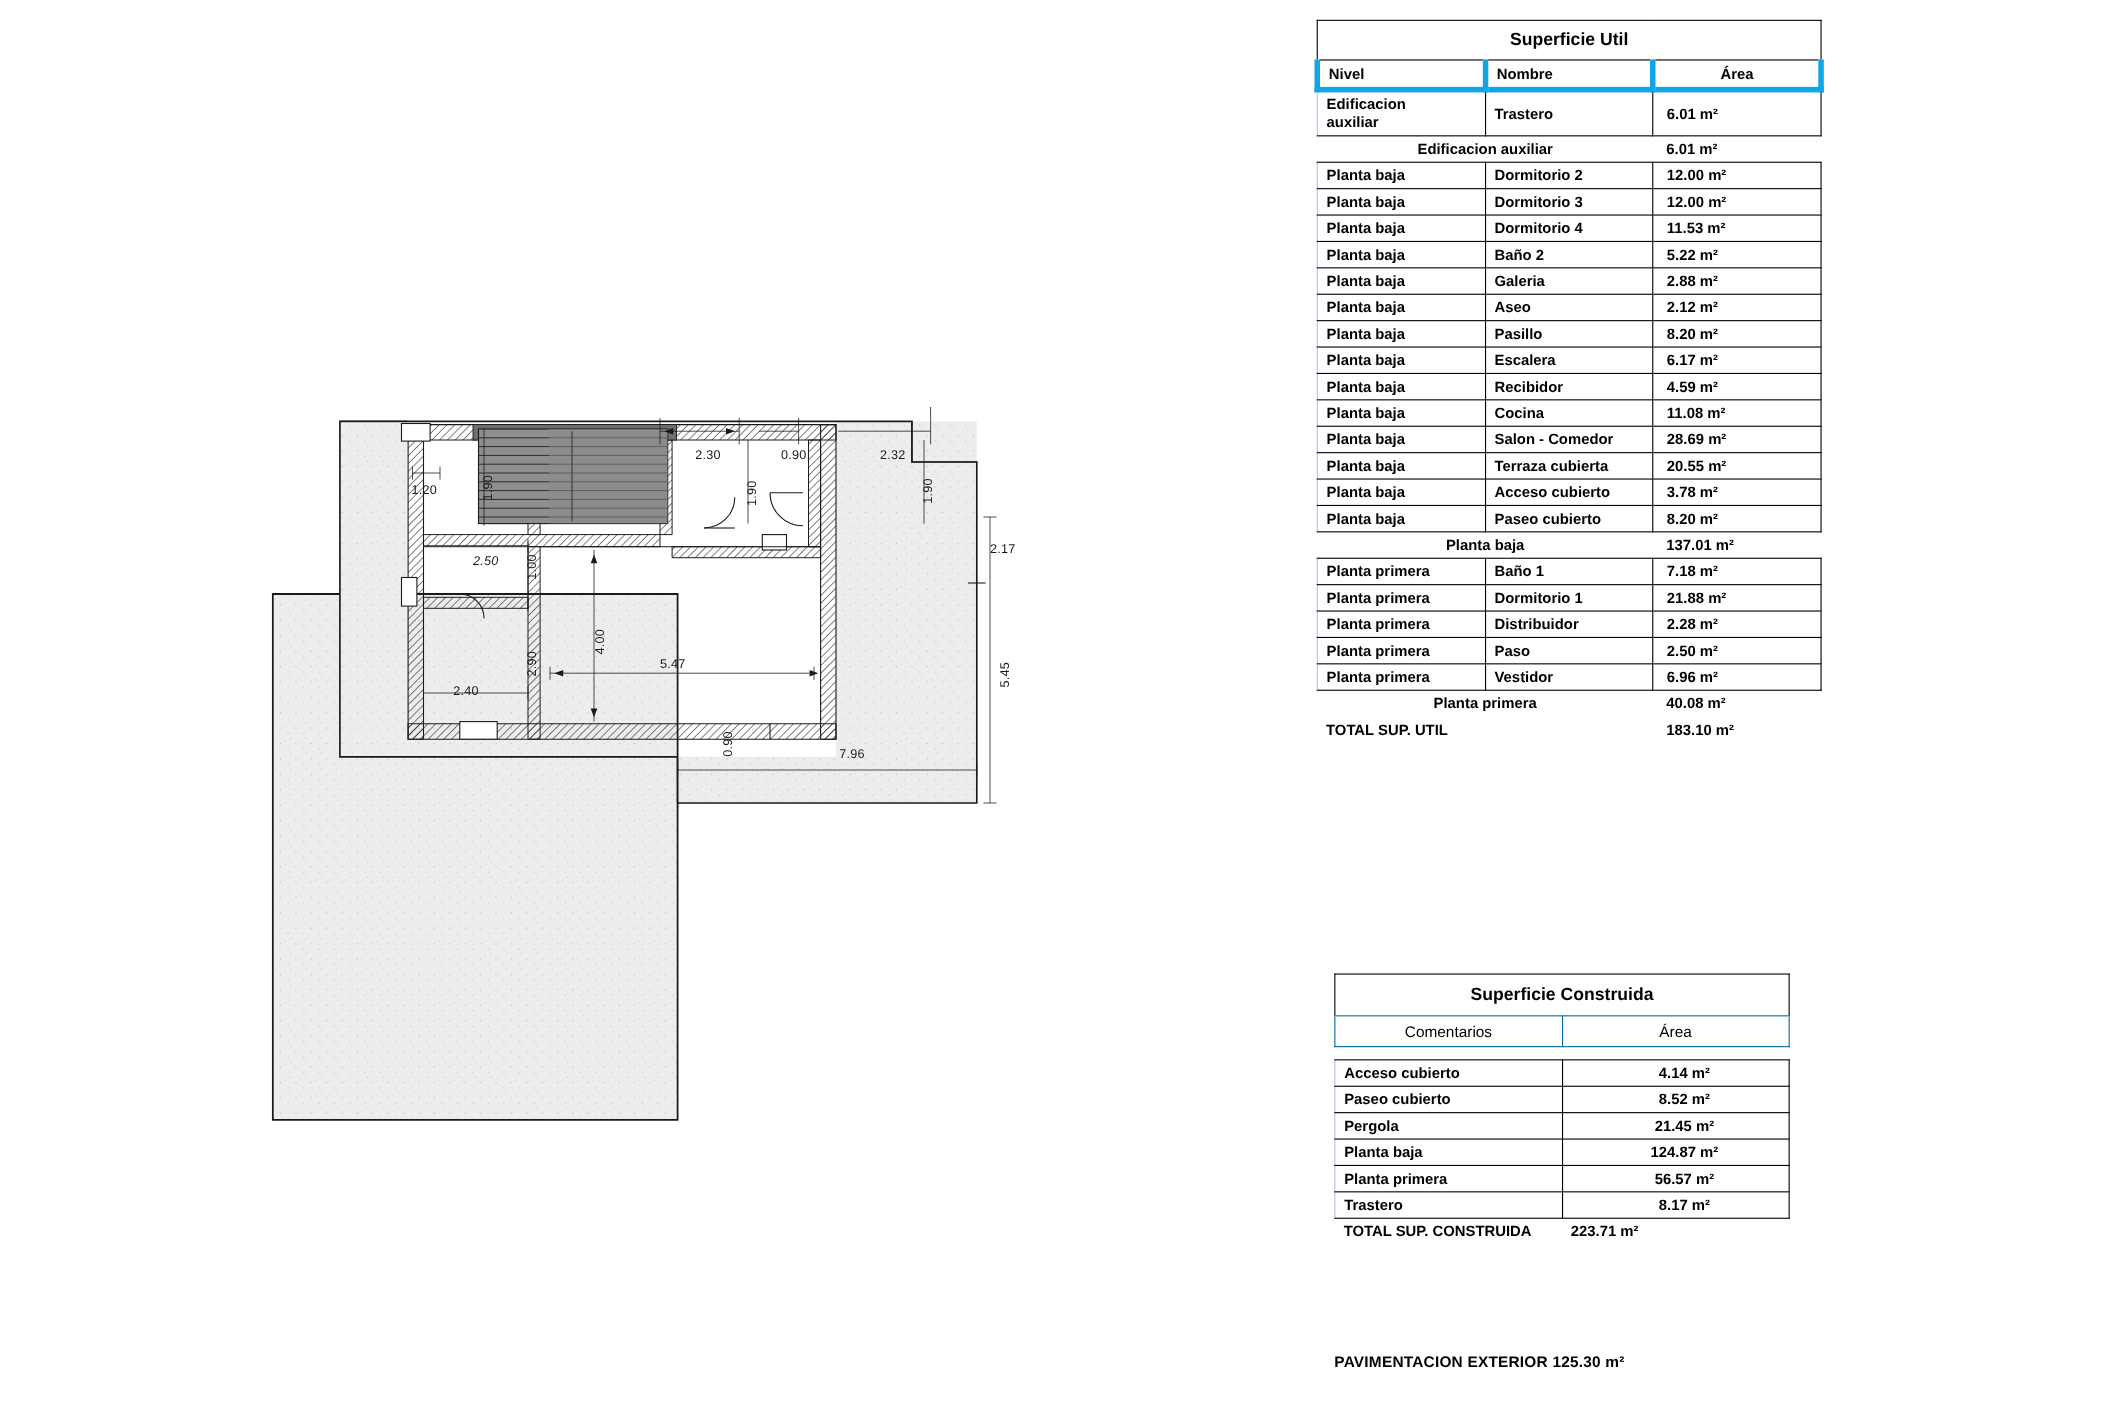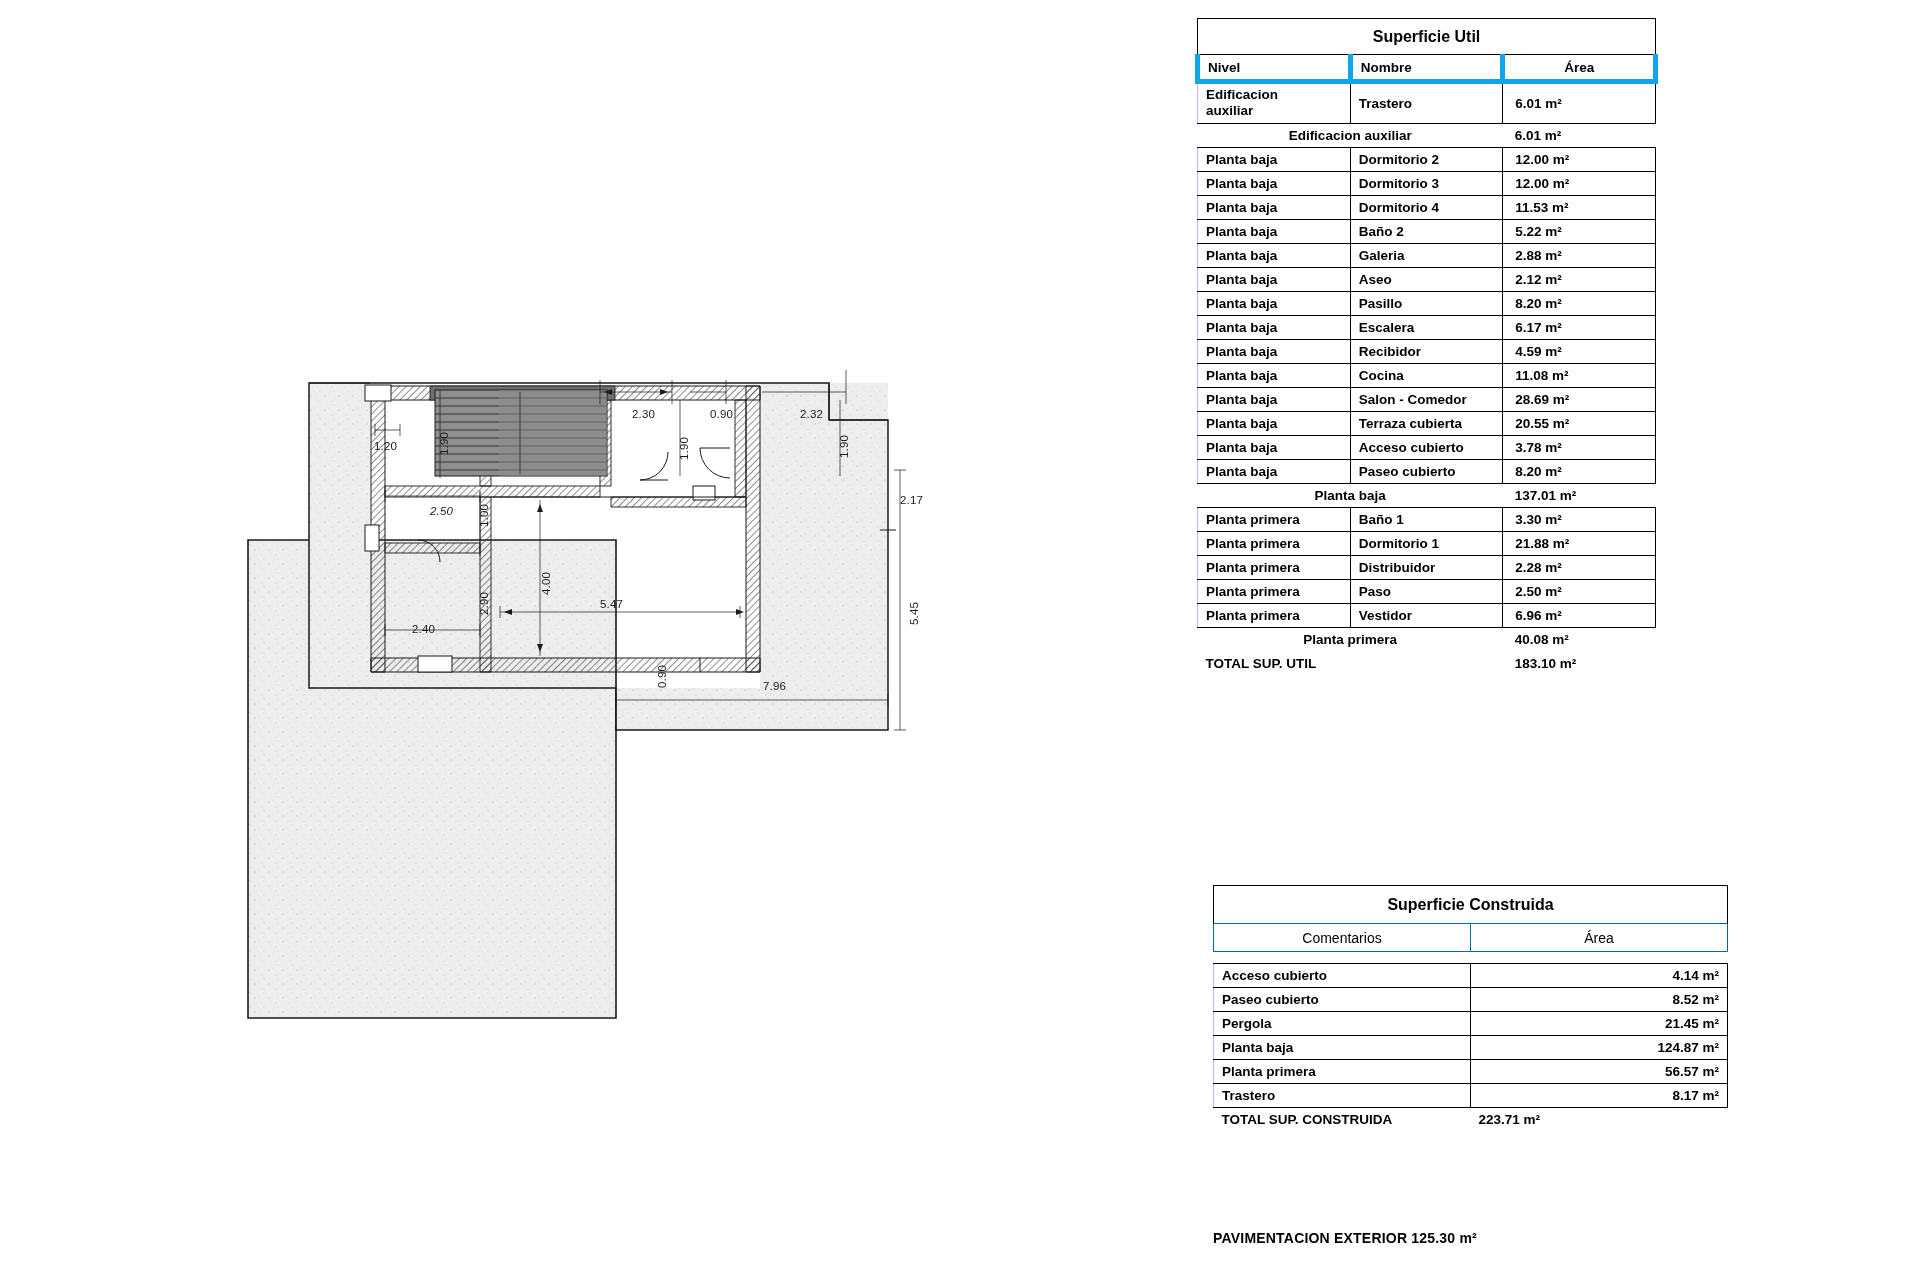--- a/index.html
+++ b/index.html
@@ -99,38 +99,38 @@
   .row-grand td {
     border: none;
     font-weight: bold;
     font-size: 13.5px;
   }
   .row-grand .ar { text-align: left; padding-left: 12px; }
 
   .twoline { line-height: 1.22; }
 
   
-  #tbl-const { position: absolute; left: 18px; top: 885px; width: 515px; }
+  #tbl-const { position: absolute; left: 18px; top: 885px; width: 414px; }
   #tbl-const .title-cell {
     text-align: center;
     font-weight: bold;
     font-size: 16px;
     height: 38px;
     border: 1px solid #000;
     border-bottom: none;
   }
   #tbl-const .hdr td {
     border: 1px solid #0369a1;
     font-size: 14px;
     height: 28px;
   }
   #tbl-const .hdr .c1 { text-align: center; width: 330px; }
   #tbl-const .hdr .c2 { text-align: center; width: 140px; }
   #tbl-const .row-data .nmc { font-weight: bold; width: 330px; }
-  #tbl-const .row-data .arc { font-weight: bold; width: 140px; text-align: right; padding-left: 24px; }
+  #tbl-const .row-data .arc { font-weight: bold; width: 140px; text-align: center; padding-left: 24px; }
 
   #pav {
     position: absolute;
     left: 18px;
     top: 1230px;
     font-weight: bold;
     font-size: 14px;
     color: #000;
     letter-spacing: 0.2px;
   }
@@ -405,21 +405,21 @@
           <td class="nm">Paseo cubierto</td>
           <td class="ar">8.20 m²</td>
         </tr>
         <tr class="row-total">
           <td class="lvl" colspan="2">Planta baja</td>
           <td class="ar">137.01 m²</td>
         </tr>
         <tr class="row-data first-grp">
           <td class="lvl">Planta primera</td>
           <td class="nm">Baño 1</td>
-          <td class="ar">3.30 m²</td>
+          <td class="ar">7.18 m²</td>
         </tr>
         <tr class="row-data">
           <td class="lvl">Planta primera</td>
           <td class="nm">Dormitorio 1</td>
           <td class="ar">21.88 m²</td>
         </tr>
         <tr class="row-data">
           <td class="lvl">Planta primera</td>
           <td class="nm">Distribuidor</td>
           <td class="ar">2.28 m²</td>

